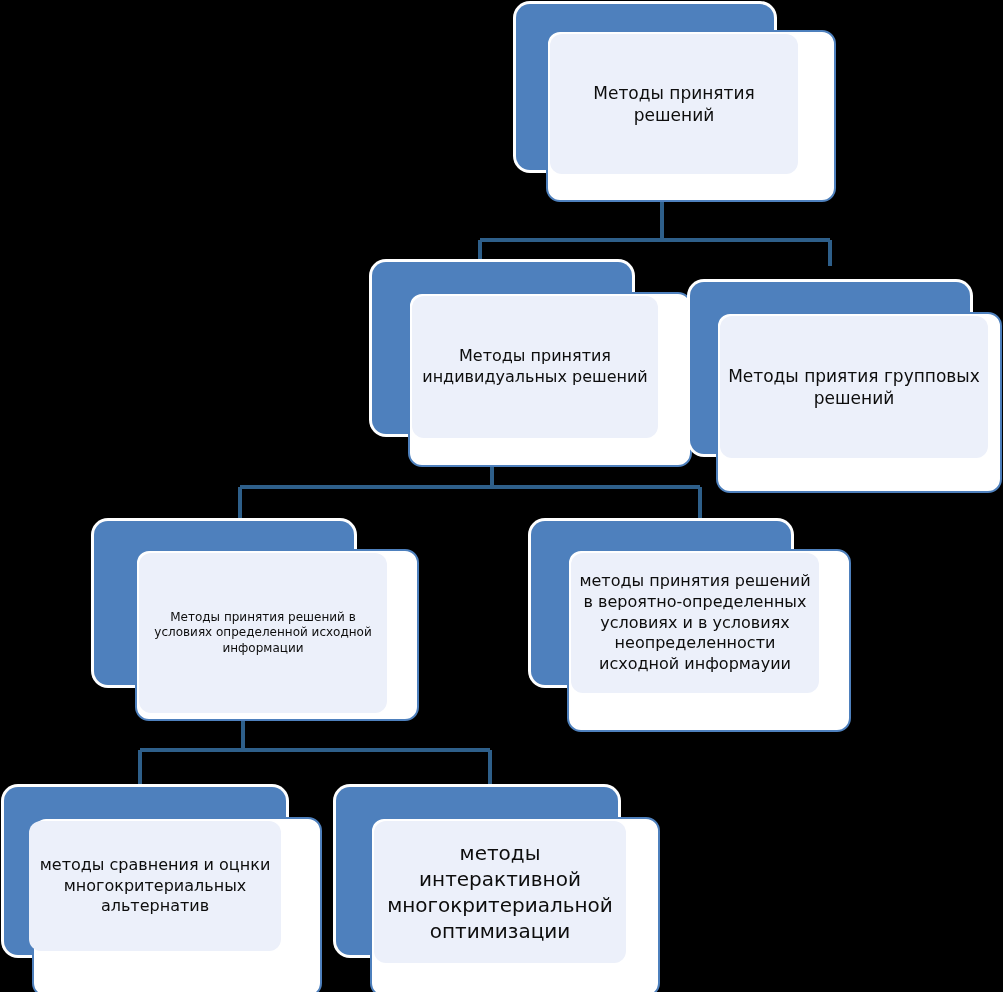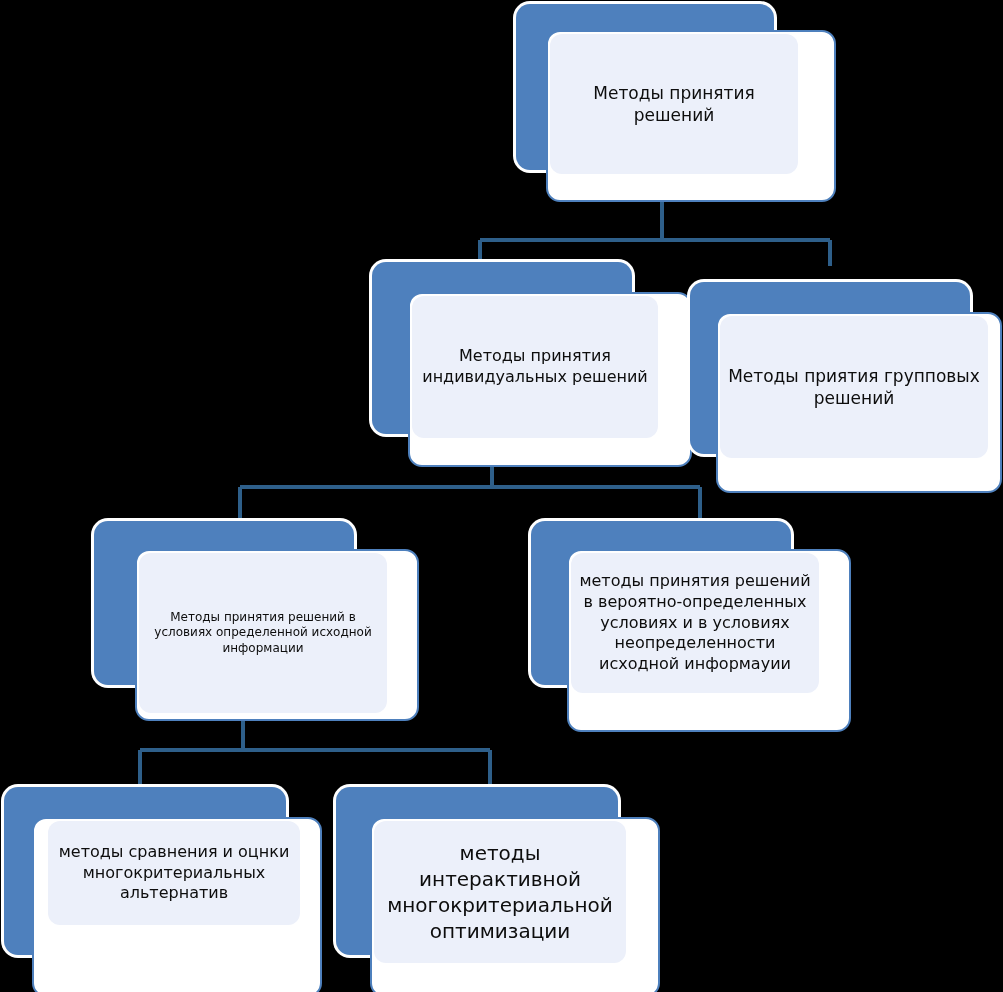--- a/index.html
+++ b/index.html
@@ -116,21 +116,21 @@
     <div class="back" style="width:260px; height:164px;"></div>
     <div class="front" style="left:36px; top:28px; width:284px; height:183px;"></div>
     <div class="panel" style="left:40px; top:32px; width:248px; height:140px; font-size:16px;">
       <span class="label">методы принятия решений в вероятно-определенных условиях и в условиях неопределенности исходной информауии</span>
     </div>
   </div>
 
   <div class="node" style="left:4px; top:787px; width:318px; height:205px;">
     <div class="back" style="width:282px; height:168px;"></div>
     <div class="front" style="left:28px; top:30px; width:290px; height:180px;"></div>
-    <div class="panel" style="left:44px; top:34px; width:252px; height:104px; font-size:16px;">
+    <div class="panel" style="left:25px; top:34px; width:252px; height:130px; font-size:16px;">
       <span class="label">методы сравнения  и оцнки многокритериальных альтернатив</span>
     </div>
   </div>
 
   <div class="node" style="left:336px; top:787px; width:324px; height:205px;">
     <div class="back" style="width:282px; height:168px;"></div>
     <div class="front" style="left:34px; top:30px; width:290px; height:180px;"></div>
     <div class="panel" style="left:38px; top:34px; width:252px; height:142px; font-size:20px;">
       <span class="label">методы интерактивной многокритериальной оптимизации</span>
     </div>

